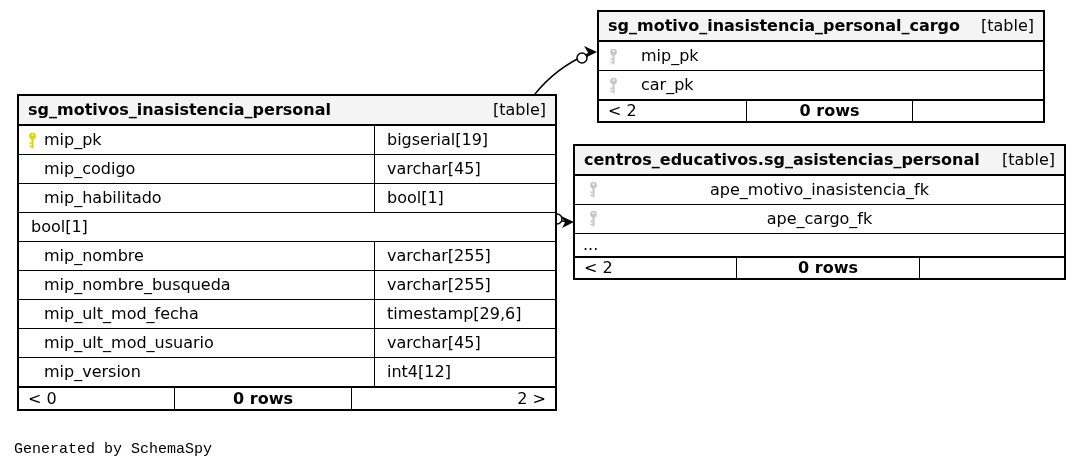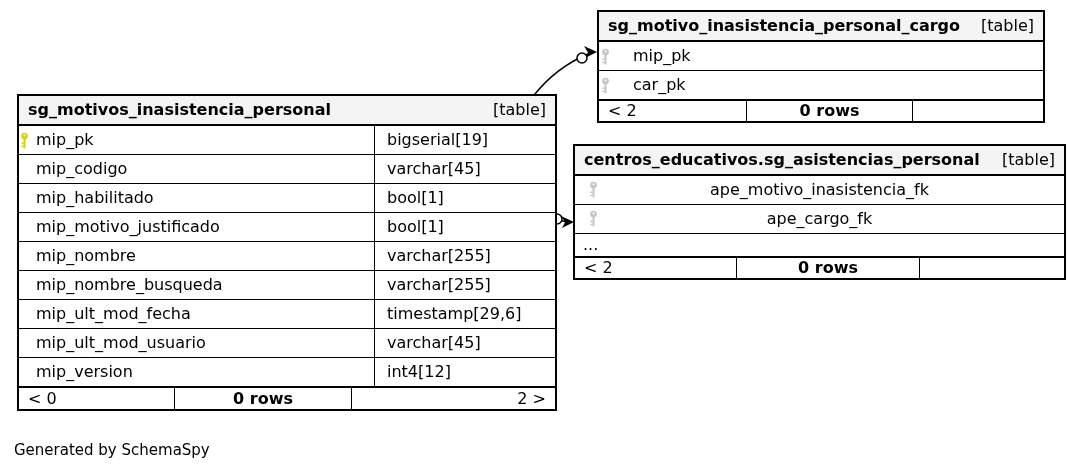--- a/index.html
+++ b/index.html
@@ -19,21 +19,21 @@
     height:28px; line-height:28px; background:var(--header-bg);
     border-bottom:2px solid var(--border-color);
     display:flex; justify-content:space-between; align-items:center; padding:0 9px;
   }
   .tbl-title { font-weight:bold; white-space:nowrap; }
   .tbl-tag { font-weight:normal; white-space:nowrap; }
 
   .tbl-row { display:flex; align-items:center; height:28px; line-height:28px; background:#fff; }
   .tbl-row + .tbl-row { border-top:1px solid var(--border-color); }
 
-  .name-cell { display:flex; align-items:center; padding-left:0; box-sizing:border-box; height:100%; }
+  .name-cell { display:flex; align-items:center; padding-left:8px; box-sizing:border-box; height:100%; }
   .type-cell { flex:1; padding-left:4px; white-space:nowrap;margin-left:8px; }
   .main-table .name-cell { width:356px; flex:none; border-right:1px solid var(--border-color); }
 
   .key-slot { width:11px; height:17px; margin-right:6px; flex:none; display:inline-block; }
   .key-slot svg { display:block; width:11px; height:17px; }
   .pk { color:var(--pk-color); }
   .fk { color:var(--fk-color); }
 
   .cargo-table .key-slot { margin-left:1px; margin-right:22px; }
 
@@ -57,21 +57,21 @@
   .main-table  { left:17px;  top:94px;  width:540px; }
   .cargo-table { left:597px; top:10px;  width:448px; }
   .asist-table { left:573px; top:144px; width:493px; }
 
   .main-table  .f-left { width:156px; } .main-table  .f-center { width:177px; }
   .cargo-table .f-left { width:148px; } .cargo-table .f-center { width:166px; }
   .asist-table .f-left { width:162px; } .asist-table .f-center { width:183px; }
 
   .connectors { position:absolute; left:0; top:0; width:1081px; height:469px; pointer-events:none; }
 
-  .schemaspy-note { position:absolute; left:14px; top:441px; font-size:15px; }
+  .schemaspy-note { position:absolute; left:14px; top:441px; font-size:15px;font-family:Liberation Mono, monospace; }
 </style>
 </head>
 <body style="--pk-color: #d6d600; --fk-color: #c6c6c6; --header-bg: #f4f4f4; --border-color: #000000;">
 
 <div class="canvas">
 
   <svg class="connectors" viewBox="0 0 1081 469">
     <g fill="none" stroke="#000" stroke-width="1.5">
       <path d="M 509 139 C 518 116, 540 74, 588 54"></path>
       <path d="M 509 139 C 521 153, 537 186, 546 209 C 550 217, 556 221, 567 222"></path>
@@ -111,24 +111,20 @@
       <div class="type-cell">varchar[45]</div>
     </div>
     <div class="tbl-row">
       <div class="name-cell">
         <span class="key-slot"></span>
         <span class="col-label">mip_habilitado</span>
       </div>
       <div class="type-cell">bool[1]</div>
     </div>
     <div class="tbl-row">
-      <div class="name-cell">
-        <span class="key-slot"></span>
-        <span class="col-label">mip_motivo_justificado</span>
-      </div>
       <div class="type-cell">bool[1]</div>
     </div>
     <div class="tbl-row">
       <div class="name-cell">
         <span class="key-slot"></span>
         <span class="col-label">mip_nombre</span>
       </div>
       <div class="type-cell">varchar[255]</div>
     </div>
     <div class="tbl-row">

